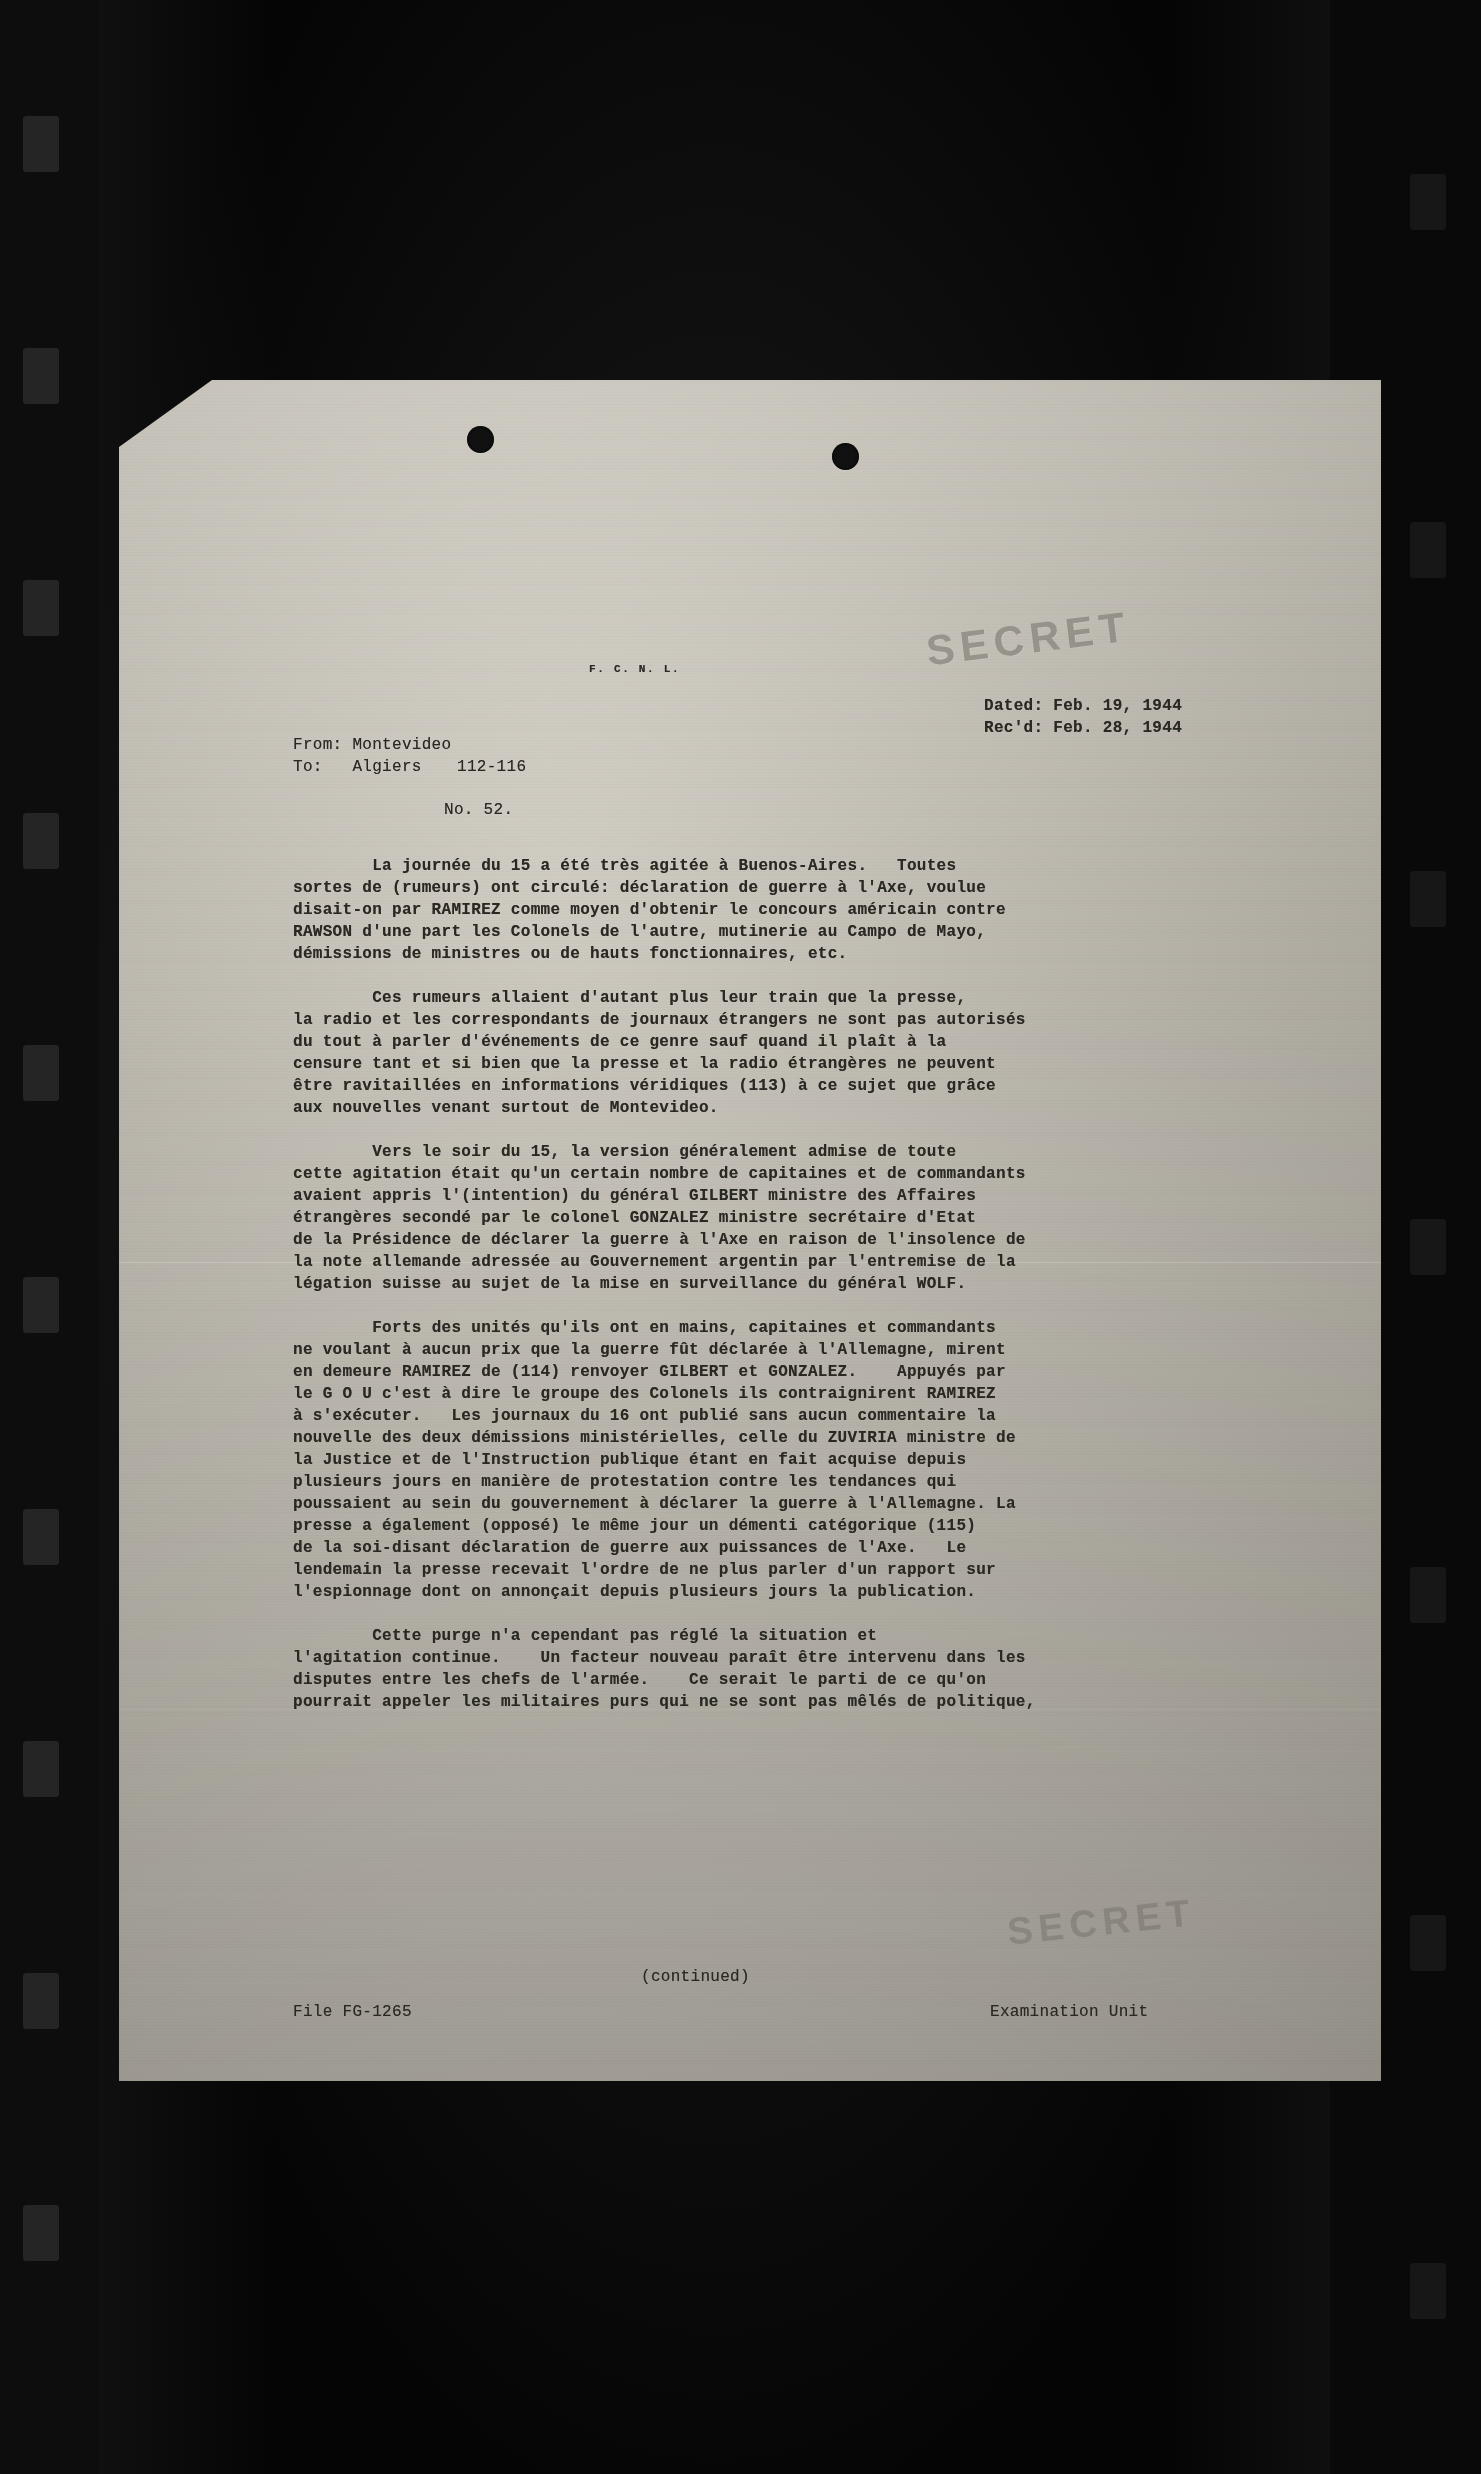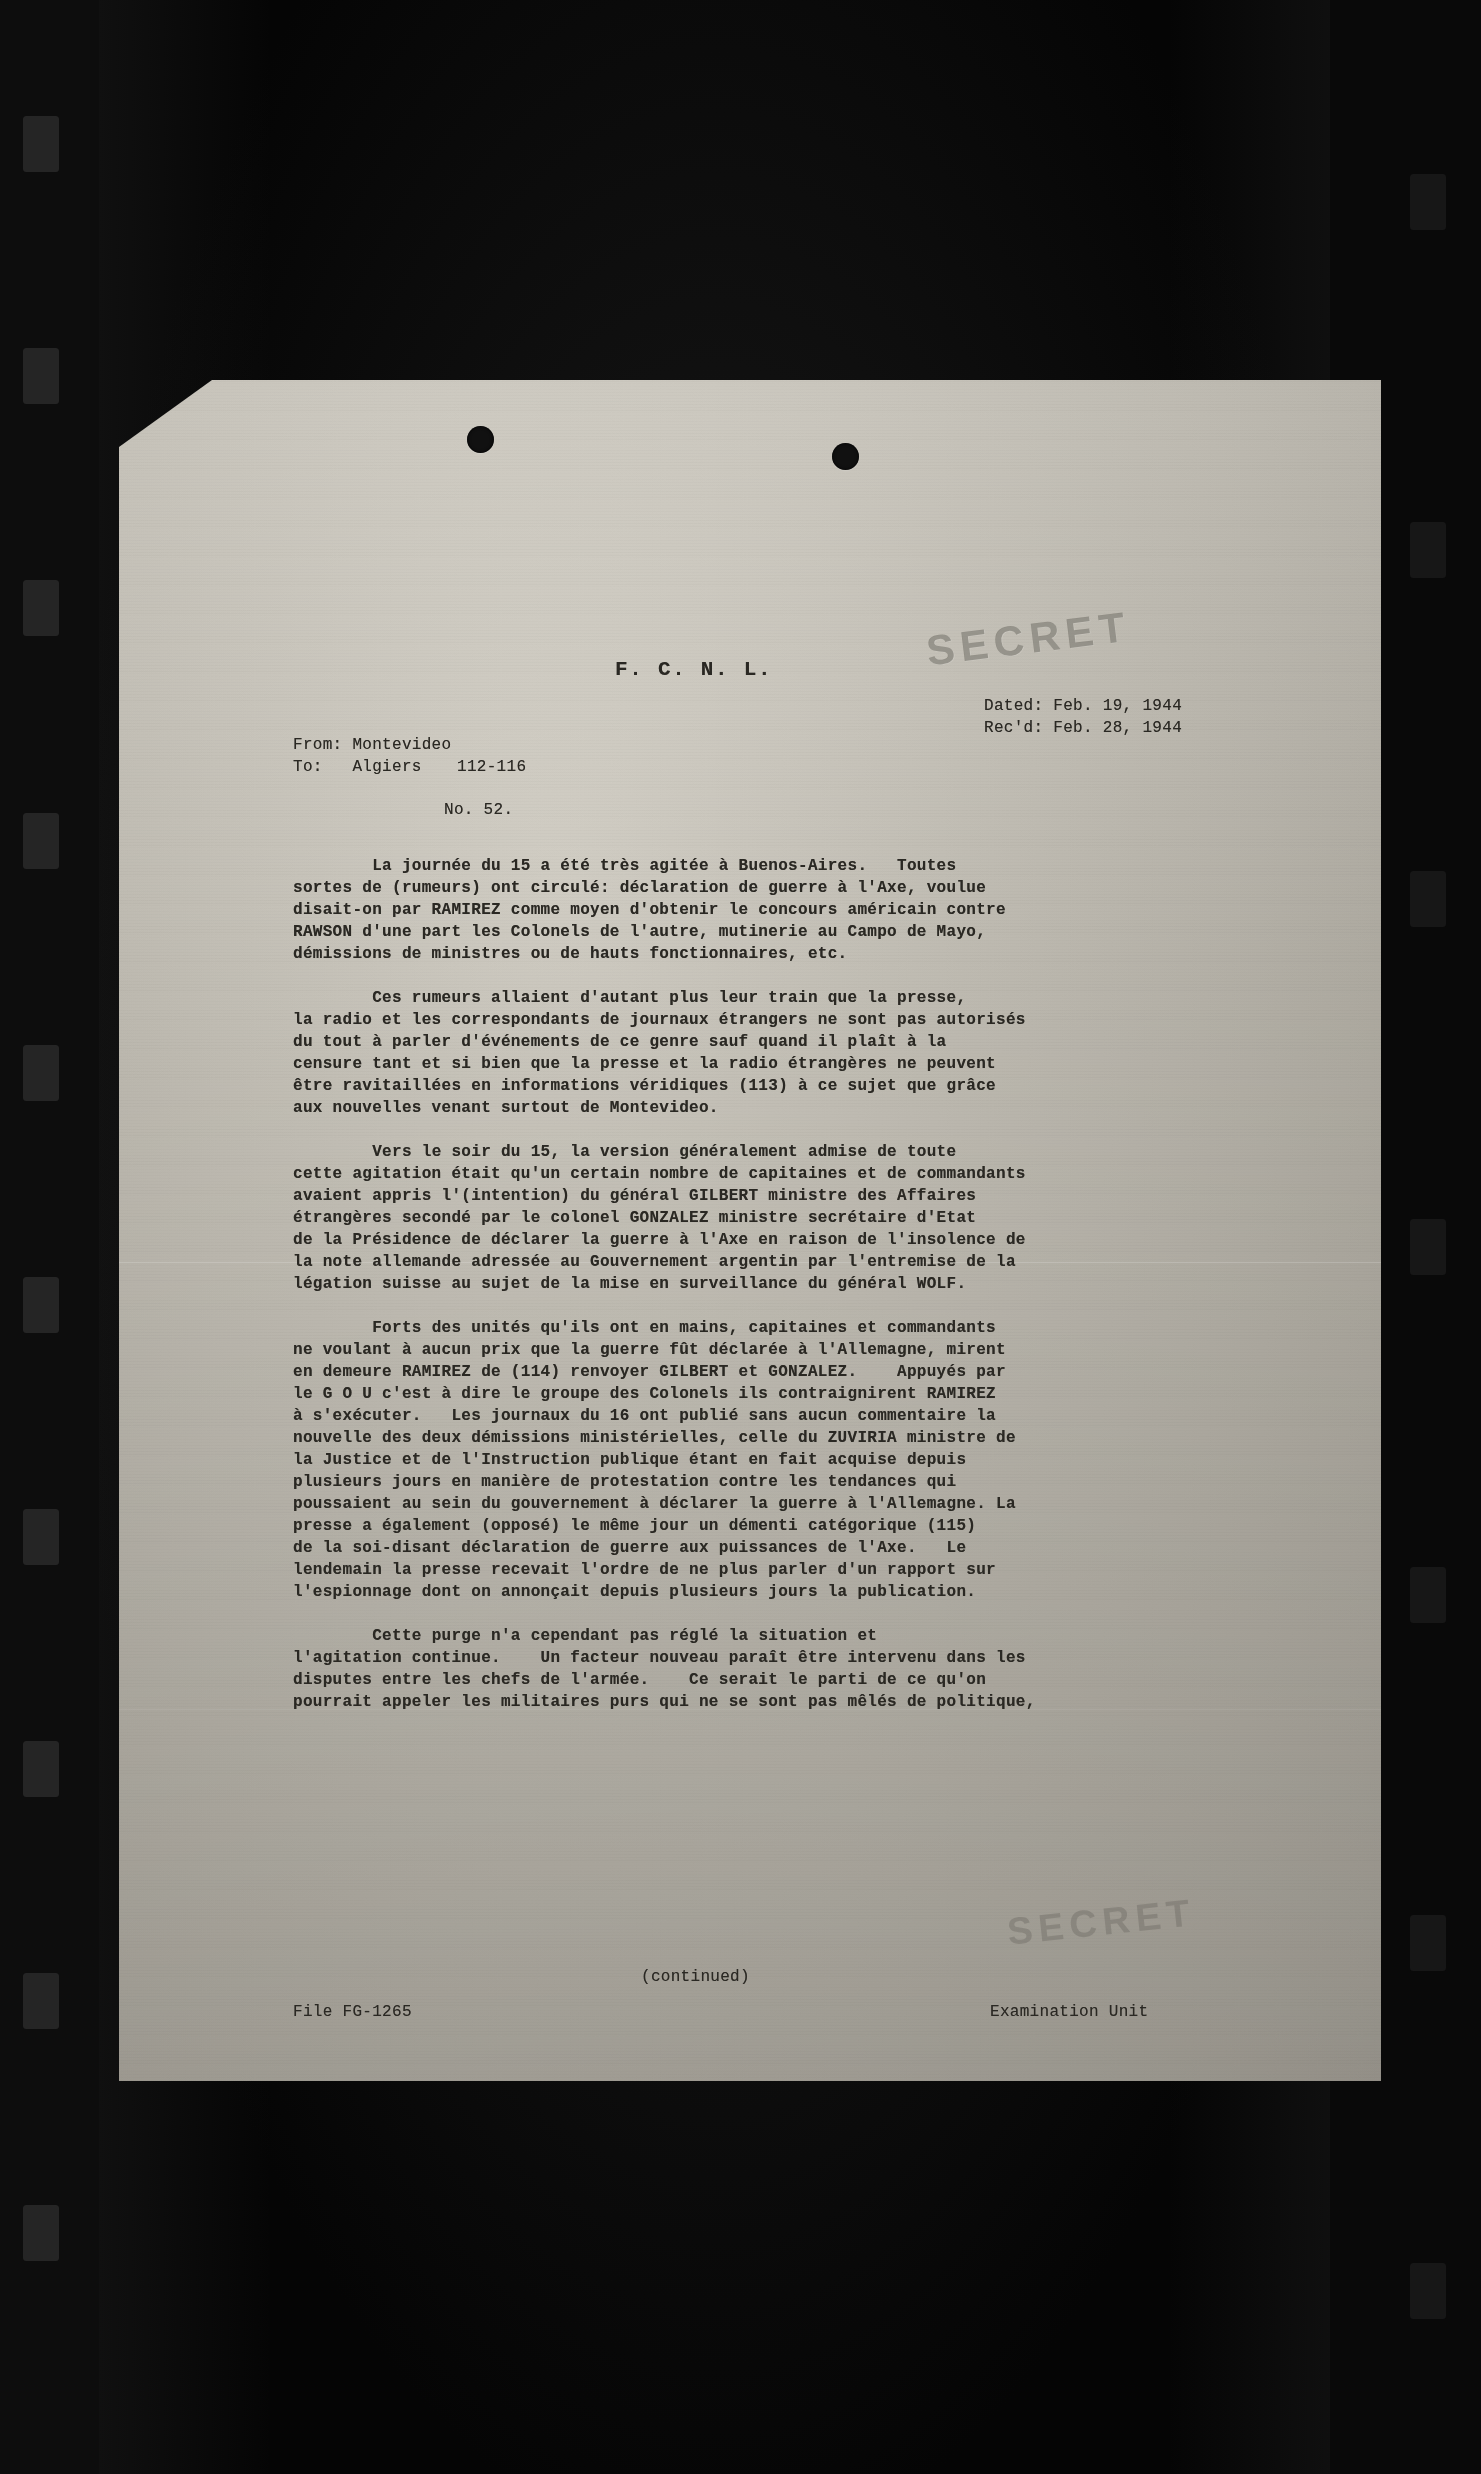--- a/index.html
+++ b/index.html
@@ -108,27 +108,26 @@
     letter-spacing: 0.3px;
     color: #2a2823;
     white-space: pre;
     text-shadow: 0 0 0.6px rgba(60,58,52,.55);
   }
   .tx.bold { font-weight: bold; }
 
   #doc-heading {
     left: 470px;
     top: 279px;
-    font-size: 21px;
+    font-size: 11px;
     letter-spacing: 1.7px;
     font-weight: bold;
-    margin-left: 26px;
   }
   #from-block  { left: 174px; top: 316px; margin-top: 39px; }
-  #dated-block { left: 865px; top: 316px; }
+  #dated-block { left: 865px; top: 316px; font-weight: bold; }
   #ref-number  { left: 338px; top: 377px; text-align: right; }
   #doc-number  { left: 325px; top: 420px; }
 
   #body-text {
     left: 174px;
     top: 475px;
     width: 998px;
     font-size: 16px;
     line-height: 22px;
     white-space: pre-wrap;

